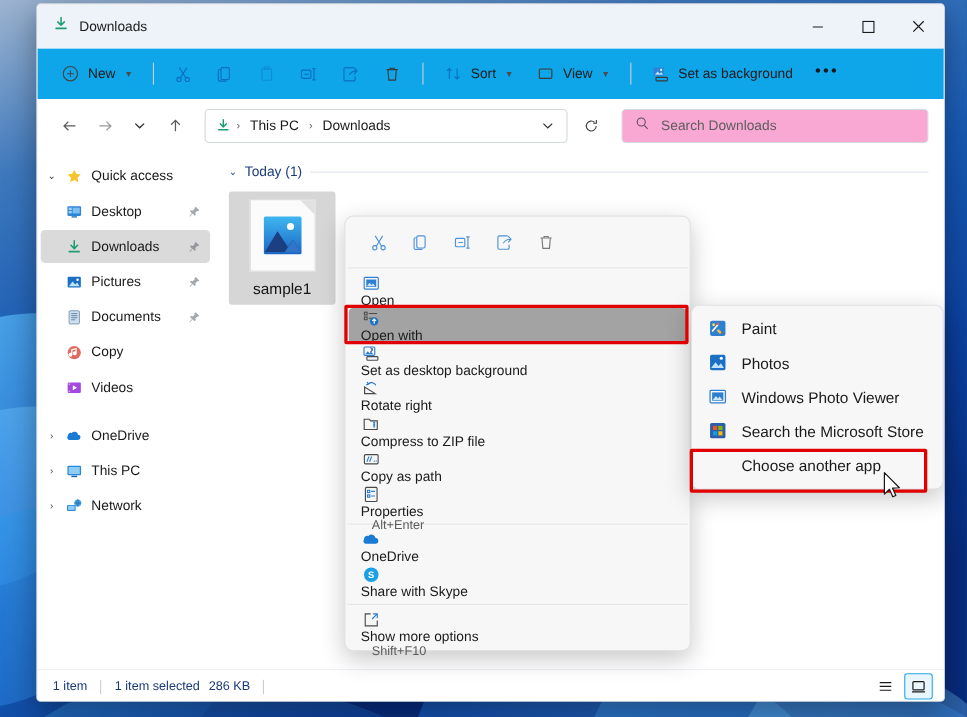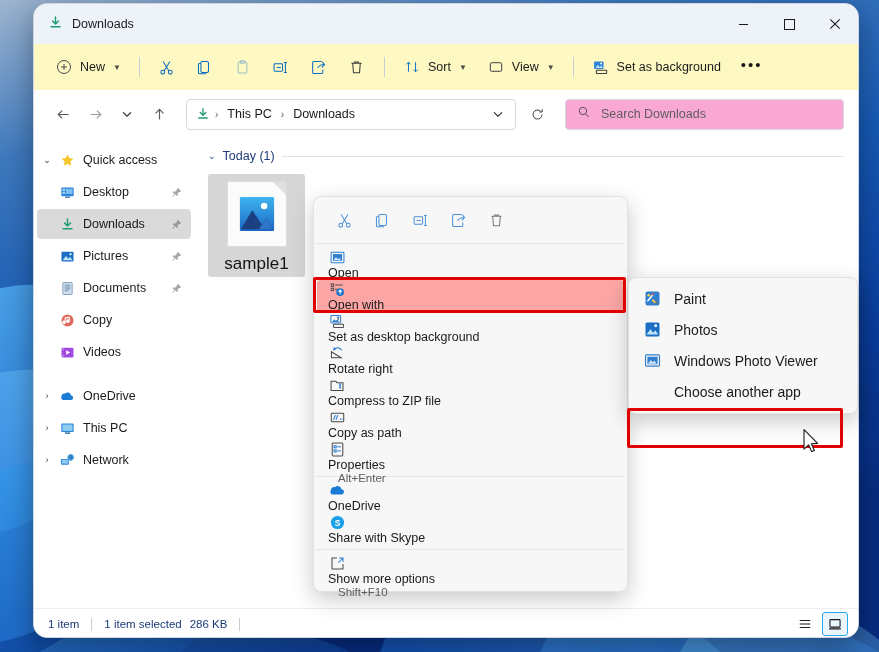--- a/index.html
+++ b/index.html
@@ -16,21 +16,21 @@
   
   #wallpaper { position: absolute; inset: 0; z-index: 0; }
   #wallpaper svg { width: 100%; height: 100%; display: block; }
 
   
   #window {
     position: absolute;
     left: 33px; top: 3px;
     width: 826px; height: 635px;
     background: #ffffff;
-    border-radius: 14px;
+    border-radius: 4px;
     box-shadow: 0 8px 28px rgba(0,0,0,0.35);
     overflow: hidden;
     z-index: 5;
     border: 1px solid #cfd6e0;
   }
 
   
   .titlebar {
     height: 40px;
     background: #eef3f9;
@@ -43,21 +43,21 @@
   .win-controls { position: absolute; right: 0; top: 0; height: 40px; display: flex; }
   .win-btn {
     width: 46px; height: 40px;
     display: flex; align-items: center; justify-content: center;
     color: #1a1a1a;
   }
 
   
   .cmdbar {
     height: 46px;
-    background: #fef9c3;
+    background: #0ea5e9;
     display: flex;
     align-items: center;
     padding: 0 12px;
     gap: 2px;
   }
   .cmd-item {
     height: 32px;
     display: flex; align-items: center; gap: 7px;
     padding: 0 9px;
     border-radius: 4px;
@@ -170,21 +170,21 @@
     border: 1px solid #dcdcdc;
     position: relative;
     display: flex; align-items: center; justify-content: center;
   }
   .thumb .fold {
     position: absolute; right: 0; top: 0;
     width: 0; height: 0;
     border-left: 13px solid transparent;
     border-top: 13px solid #e0e0e0;
   }
-  .tile-name { font-size: 17px; color: #141414; margin-top: 7px; }
+  .tile-name { font-size: 14px; color: #141414; margin-top: 7px; }
 
   
   .statusbar {
     height: 31px;
     background: #ffffff;
     border-top: 1px solid #eceff3;
     display: flex; align-items: center;
     padding: 0 10px 0 14px;
     font-size: 11.5px; color: #1a3a78;
     gap: 0px;
@@ -227,21 +227,21 @@
   .ctx-item {
     height: 32px;
     display: flex; align-items: flex-start;
     margin: 0 3px;
     padding: 0 9px 0 11px;
     border-radius: 4px;
     font-size: 12.5px; color: #1a1a1a;
     position: relative;
     flex-direction: column;
   }
-  .ctx-item.hl { background: #fca5a5; }
+  .ctx-item.hl { background: #a3a3a3; }
   .ctx-ico { width: 18px; height: 18px; display: flex; align-items: center; justify-content: center; margin-right: 13px; flex: 0 0 18px;}
   .ctx-label { flex: 1; white-space: nowrap; }
   .ctx-accel { font-size: 11.5px; color: #5c5c5c; margin-left: 10px; }
   .ctx-arrow { font-size: 11px; color: #434343; margin-left: 8px; }
 
   
   .submenu {
     position: absolute;
     left: 628px; top: 277px;
     width: 230px;
@@ -887,20 +887,32 @@
     <span class="sub-ico">
       <svg width="17" height="17" viewBox="0 0 18 18">
           <rect x="1.6" y="3" width="14.8" height="12" rx="1" fill="none" stroke="#2f7fd0" stroke-width="1.2"></rect>
           <rect x="3.6" y="5" width="10.8" height="8" fill="#2f7fd0"></rect>
           <path d="M4.2 12.4l3-4 2 2.4 1.6-1.8 2.6 3.4z" fill="#cfe6f8"></path>
         </svg>
     </span>
     <span>Windows Photo Viewer</span>
   </div>
 
+  <div class="sub-item">
+    <span class="sub-ico">
+      <svg width="17" height="17" viewBox="0 0 18 18">
+          <rect x="1.6" y="1.6" width="14.8" height="14.8" rx="1.6" fill="#2f5ea8"></rect>
+          <rect x="4.4" y="4.4" width="4" height="4" fill="#f25022"></rect>
+          <rect x="9.6" y="4.4" width="4" height="4" fill="#7fba00"></rect>
+          <rect x="4.4" y="9.6" width="4" height="4" fill="#00a4ef"></rect>
+          <rect x="9.6" y="9.6" width="4" height="4" fill="#ffb900"></rect>
+        </svg>
+    </span>
+    <span>Search the Microsoft Store</span>
+  </div>
 
   <div class="sub-item">
     <span class="sub-ico"></span>
     <span>Choose another app</span>
   </div>
 </div>
 
 <div class="redbox" id="redbox-openwith"></div>
 <div class="redbox" id="redbox-choose"></div>
 

